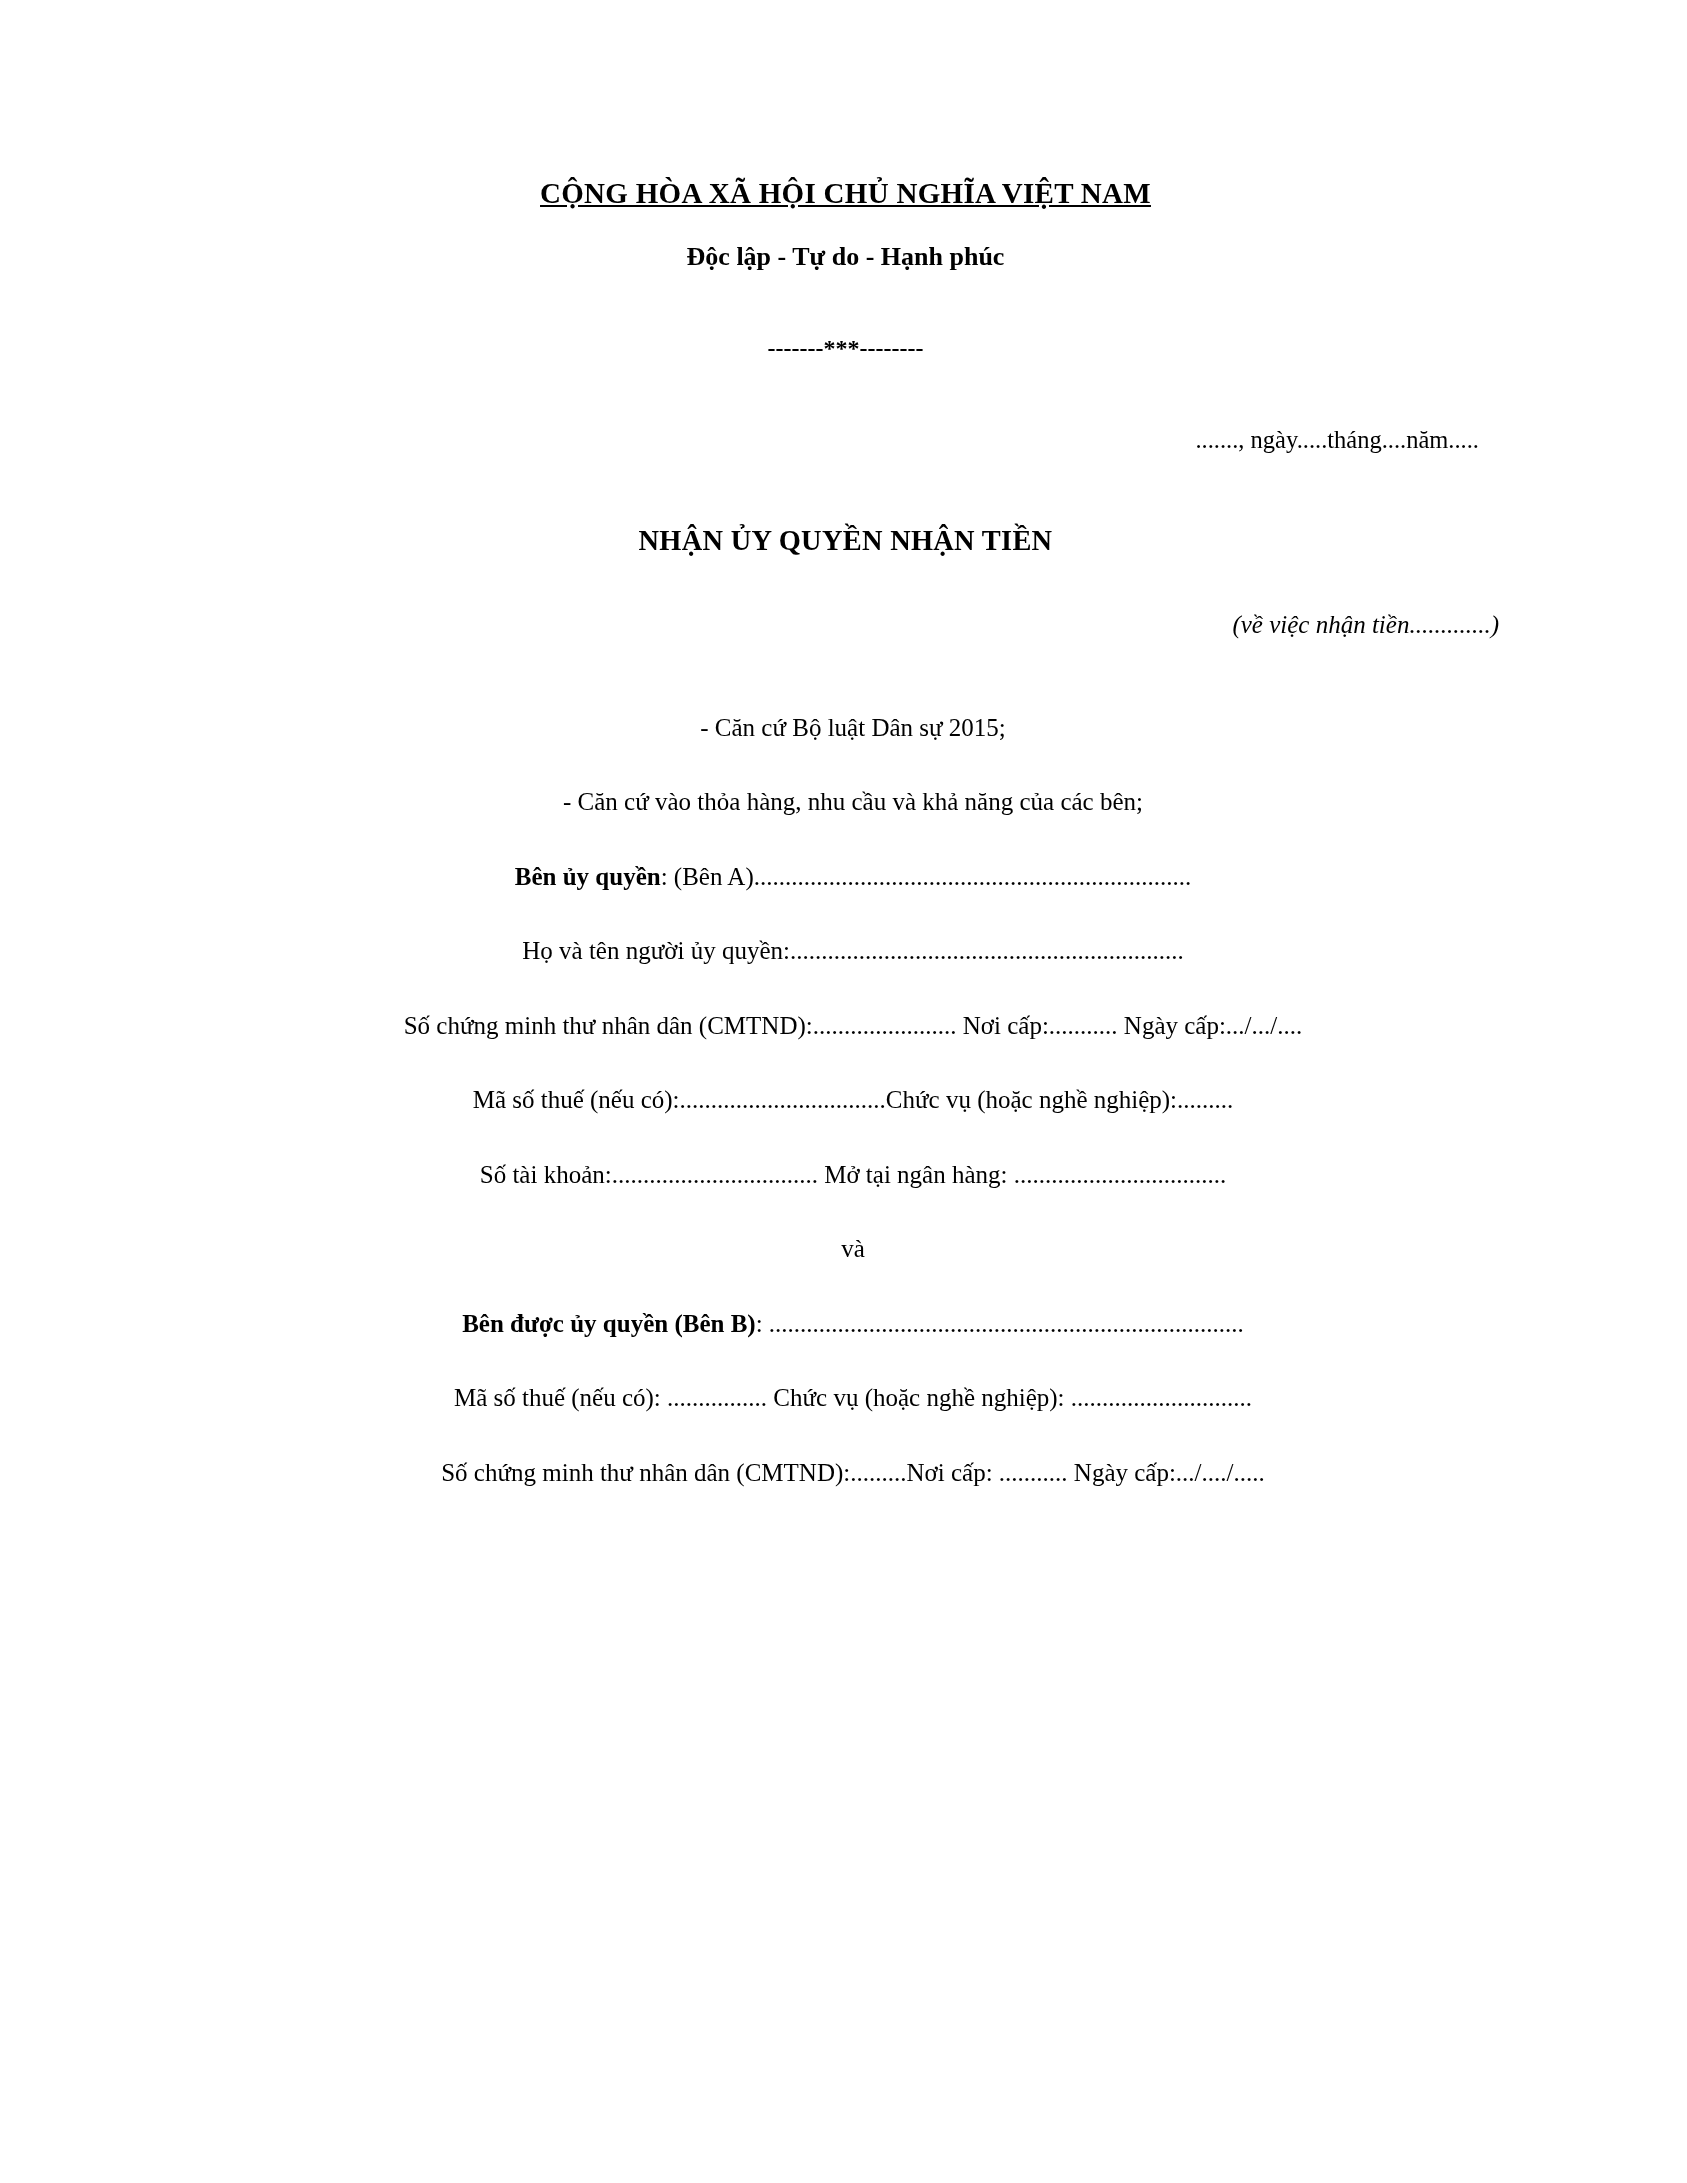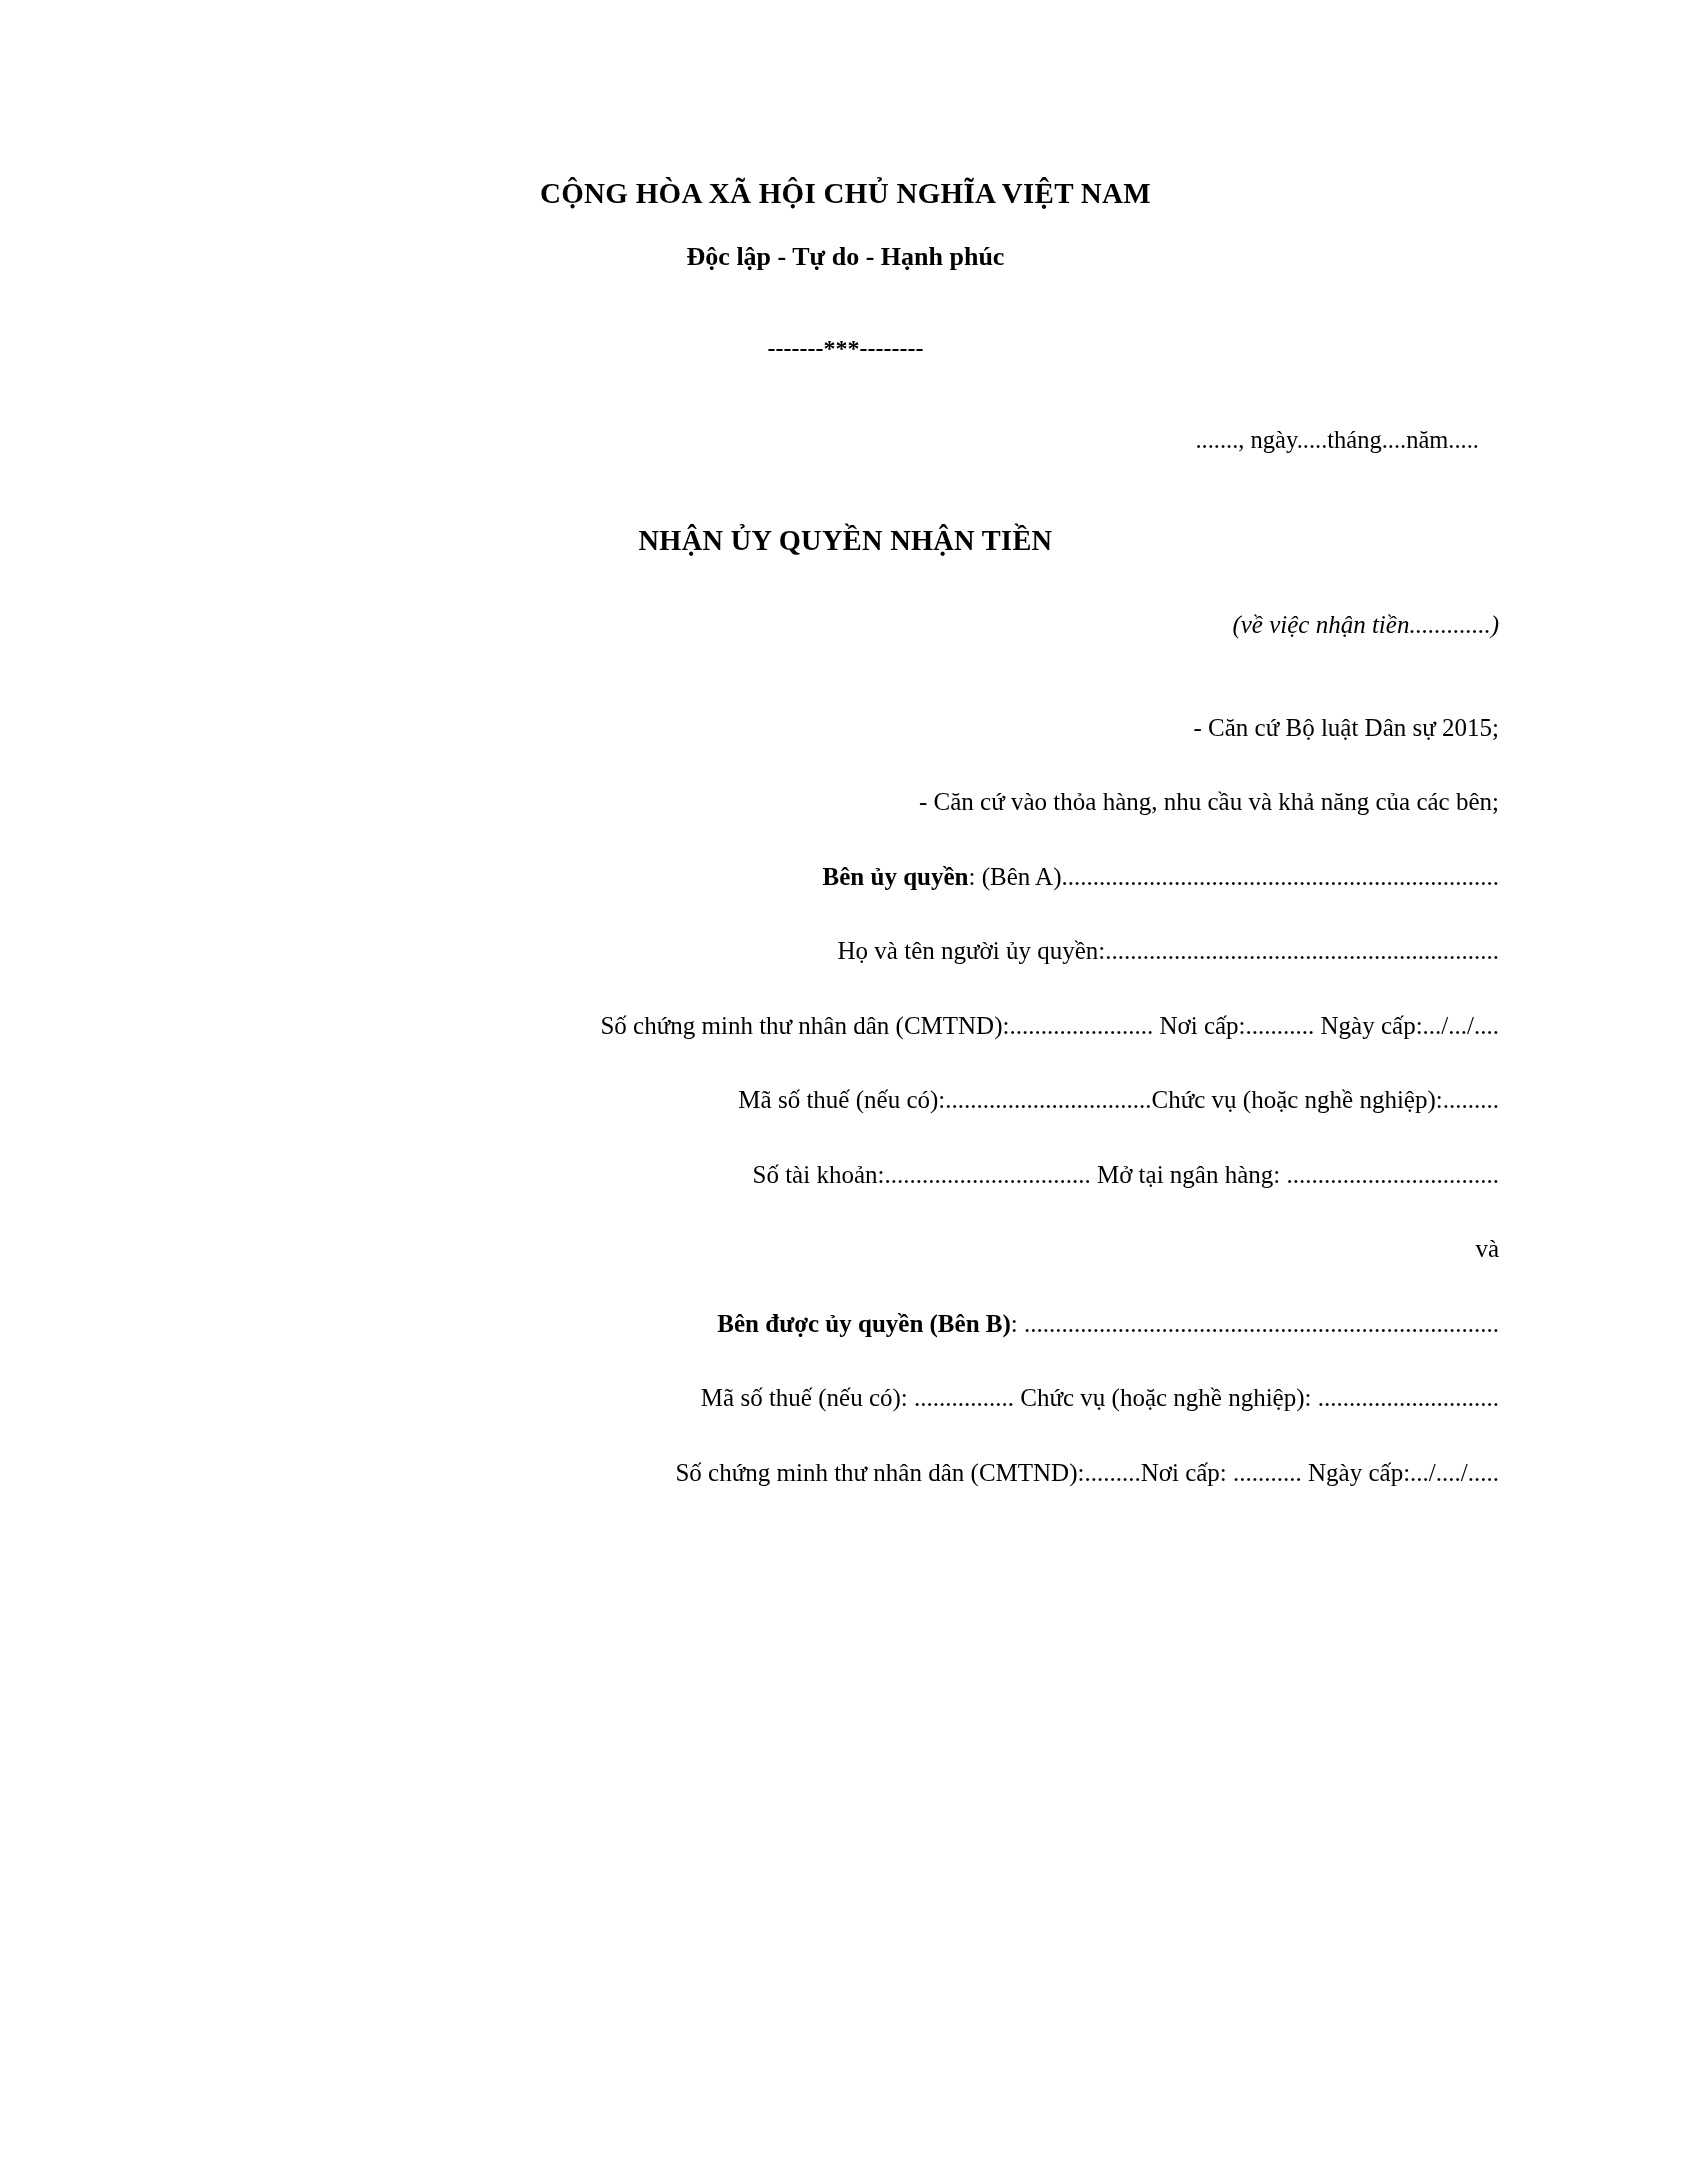--- a/index.html
+++ b/index.html
@@ -31,20 +31,21 @@
   }
 
   
   .nation-title {
     text-align: center;
     font-weight: bold;
     font-size: 29px;
     letter-spacing: 0.3px;
     line-height: 1.25;
     margin: 0 0 30px 0;
+    text-decoration: underline;
   }
   .nation-motto {
     text-align: center;
     font-weight: bold;
     font-size: 26px;
     line-height: 1.25;
     margin: 4px 0 61px 0;
   }
   .stars {
     text-align: center;
@@ -74,21 +75,21 @@
     font-style: italic;
     font-size: 25px;
     margin: 0 0 73px 0;
   }
 
   
   .para {
     font-size: 25px;
     line-height: 1.3;
     margin: 0 0 42px 15px;
-    text-align: right;
+    text-align: center;
     white-space: pre-wrap;
   }
   .bold-run {
     font-weight: bold;
   }
   .para:last-child {
     margin-bottom: 0;
   }
 </style>
 </head>

